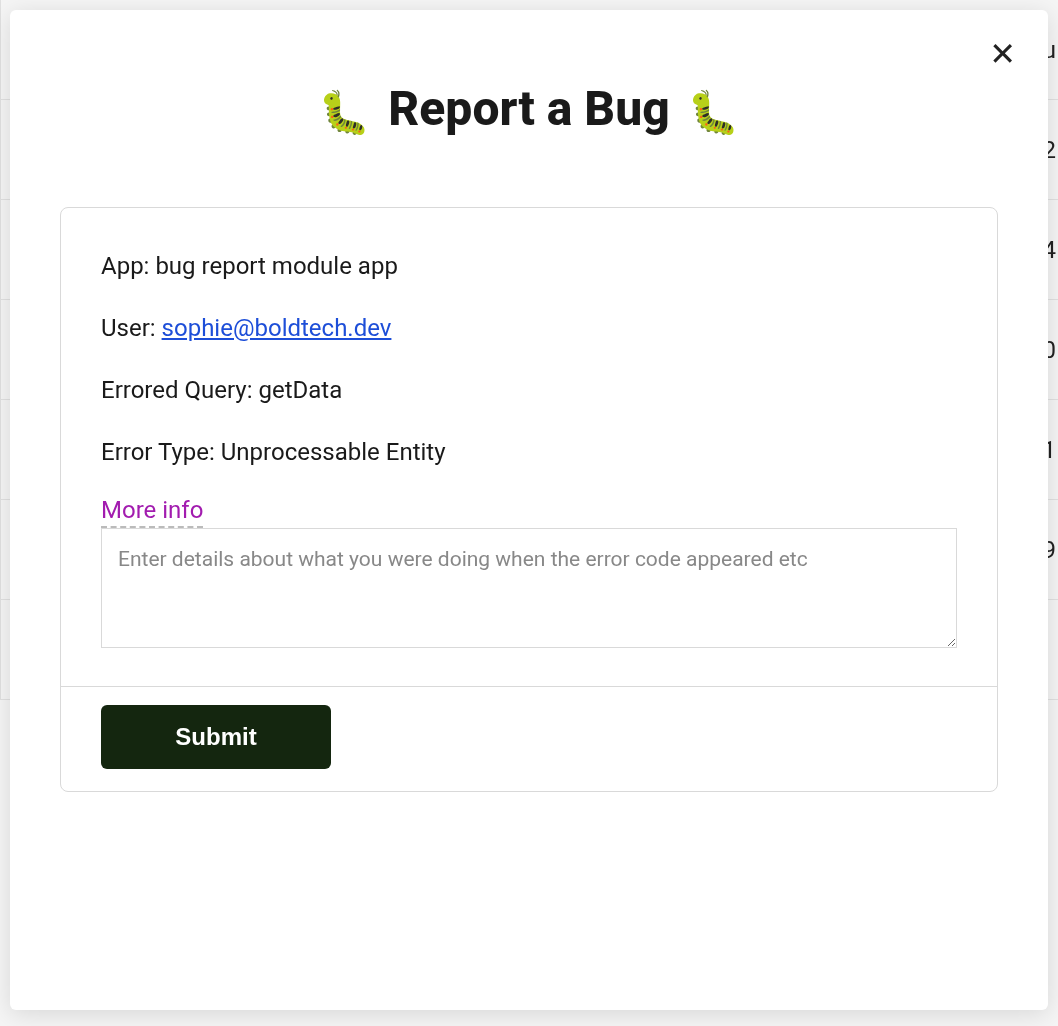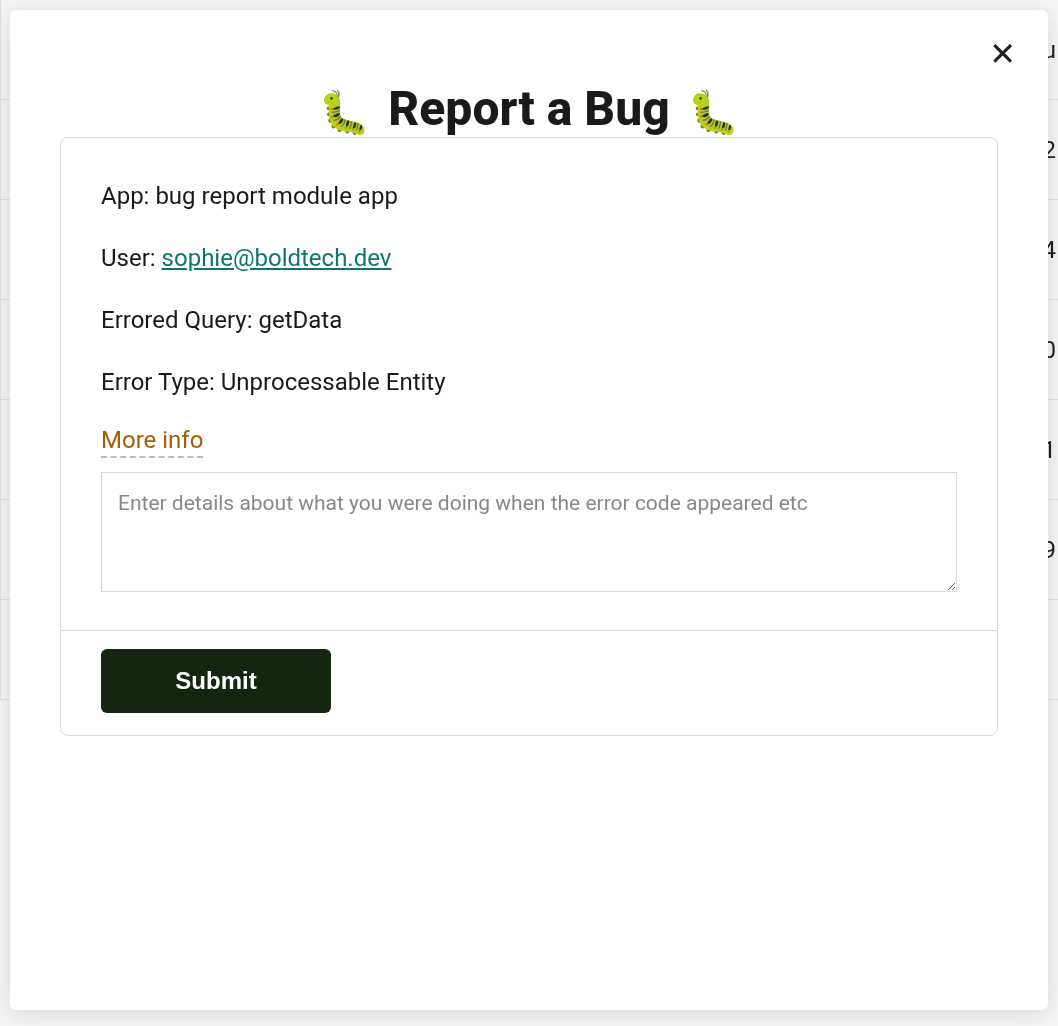--- a/index.html
+++ b/index.html
@@ -58,20 +58,21 @@
       color: #222;
       font-weight: 400;
       padding: 8px;
     }
     .modal-title {
       text-align: center;
       font-size: 48px;
       font-weight: 800;
       color: #1a1a1a;
       margin-top: 20px;
+      margin-bottom: 70px;
     }
     .modal-title .emoji {
       font-size: 42px;
       vertical-align: middle;
       margin: 0 6px;
     }
     .card {
       border: 1px solid #d9d9d9;
       border-radius: 8px;
       overflow: hidden;
@@ -79,30 +80,29 @@
     .card-body {
       padding: 40px 40px 34px 40px;
     }
     .info-line {
       font-size: 24px;
       color: #1a1a1a;
       margin-bottom: 26px;
       line-height: 1.5;
     }
     .info-line a {
-      color: #0f766e;
+      color: #1d4ed8;
       text-decoration: underline;
     }
     .more-info-label {
       font-size: 24px;
-      color: #a16207;
+      color: #a21caf;
       border-bottom: 2px dashed #bbb;
       display: inline-block;
       padding-bottom: 2px;
-      margin-bottom: 14px;
     }
     .details-textarea {
       width: 100%;
       min-height: 120px;
       border: 1px solid #d9d9d9;
       border-radius: 0;
       padding: 16px 16px;
       font-size: 21px;
       font-family: inherit;
       color: #333;

